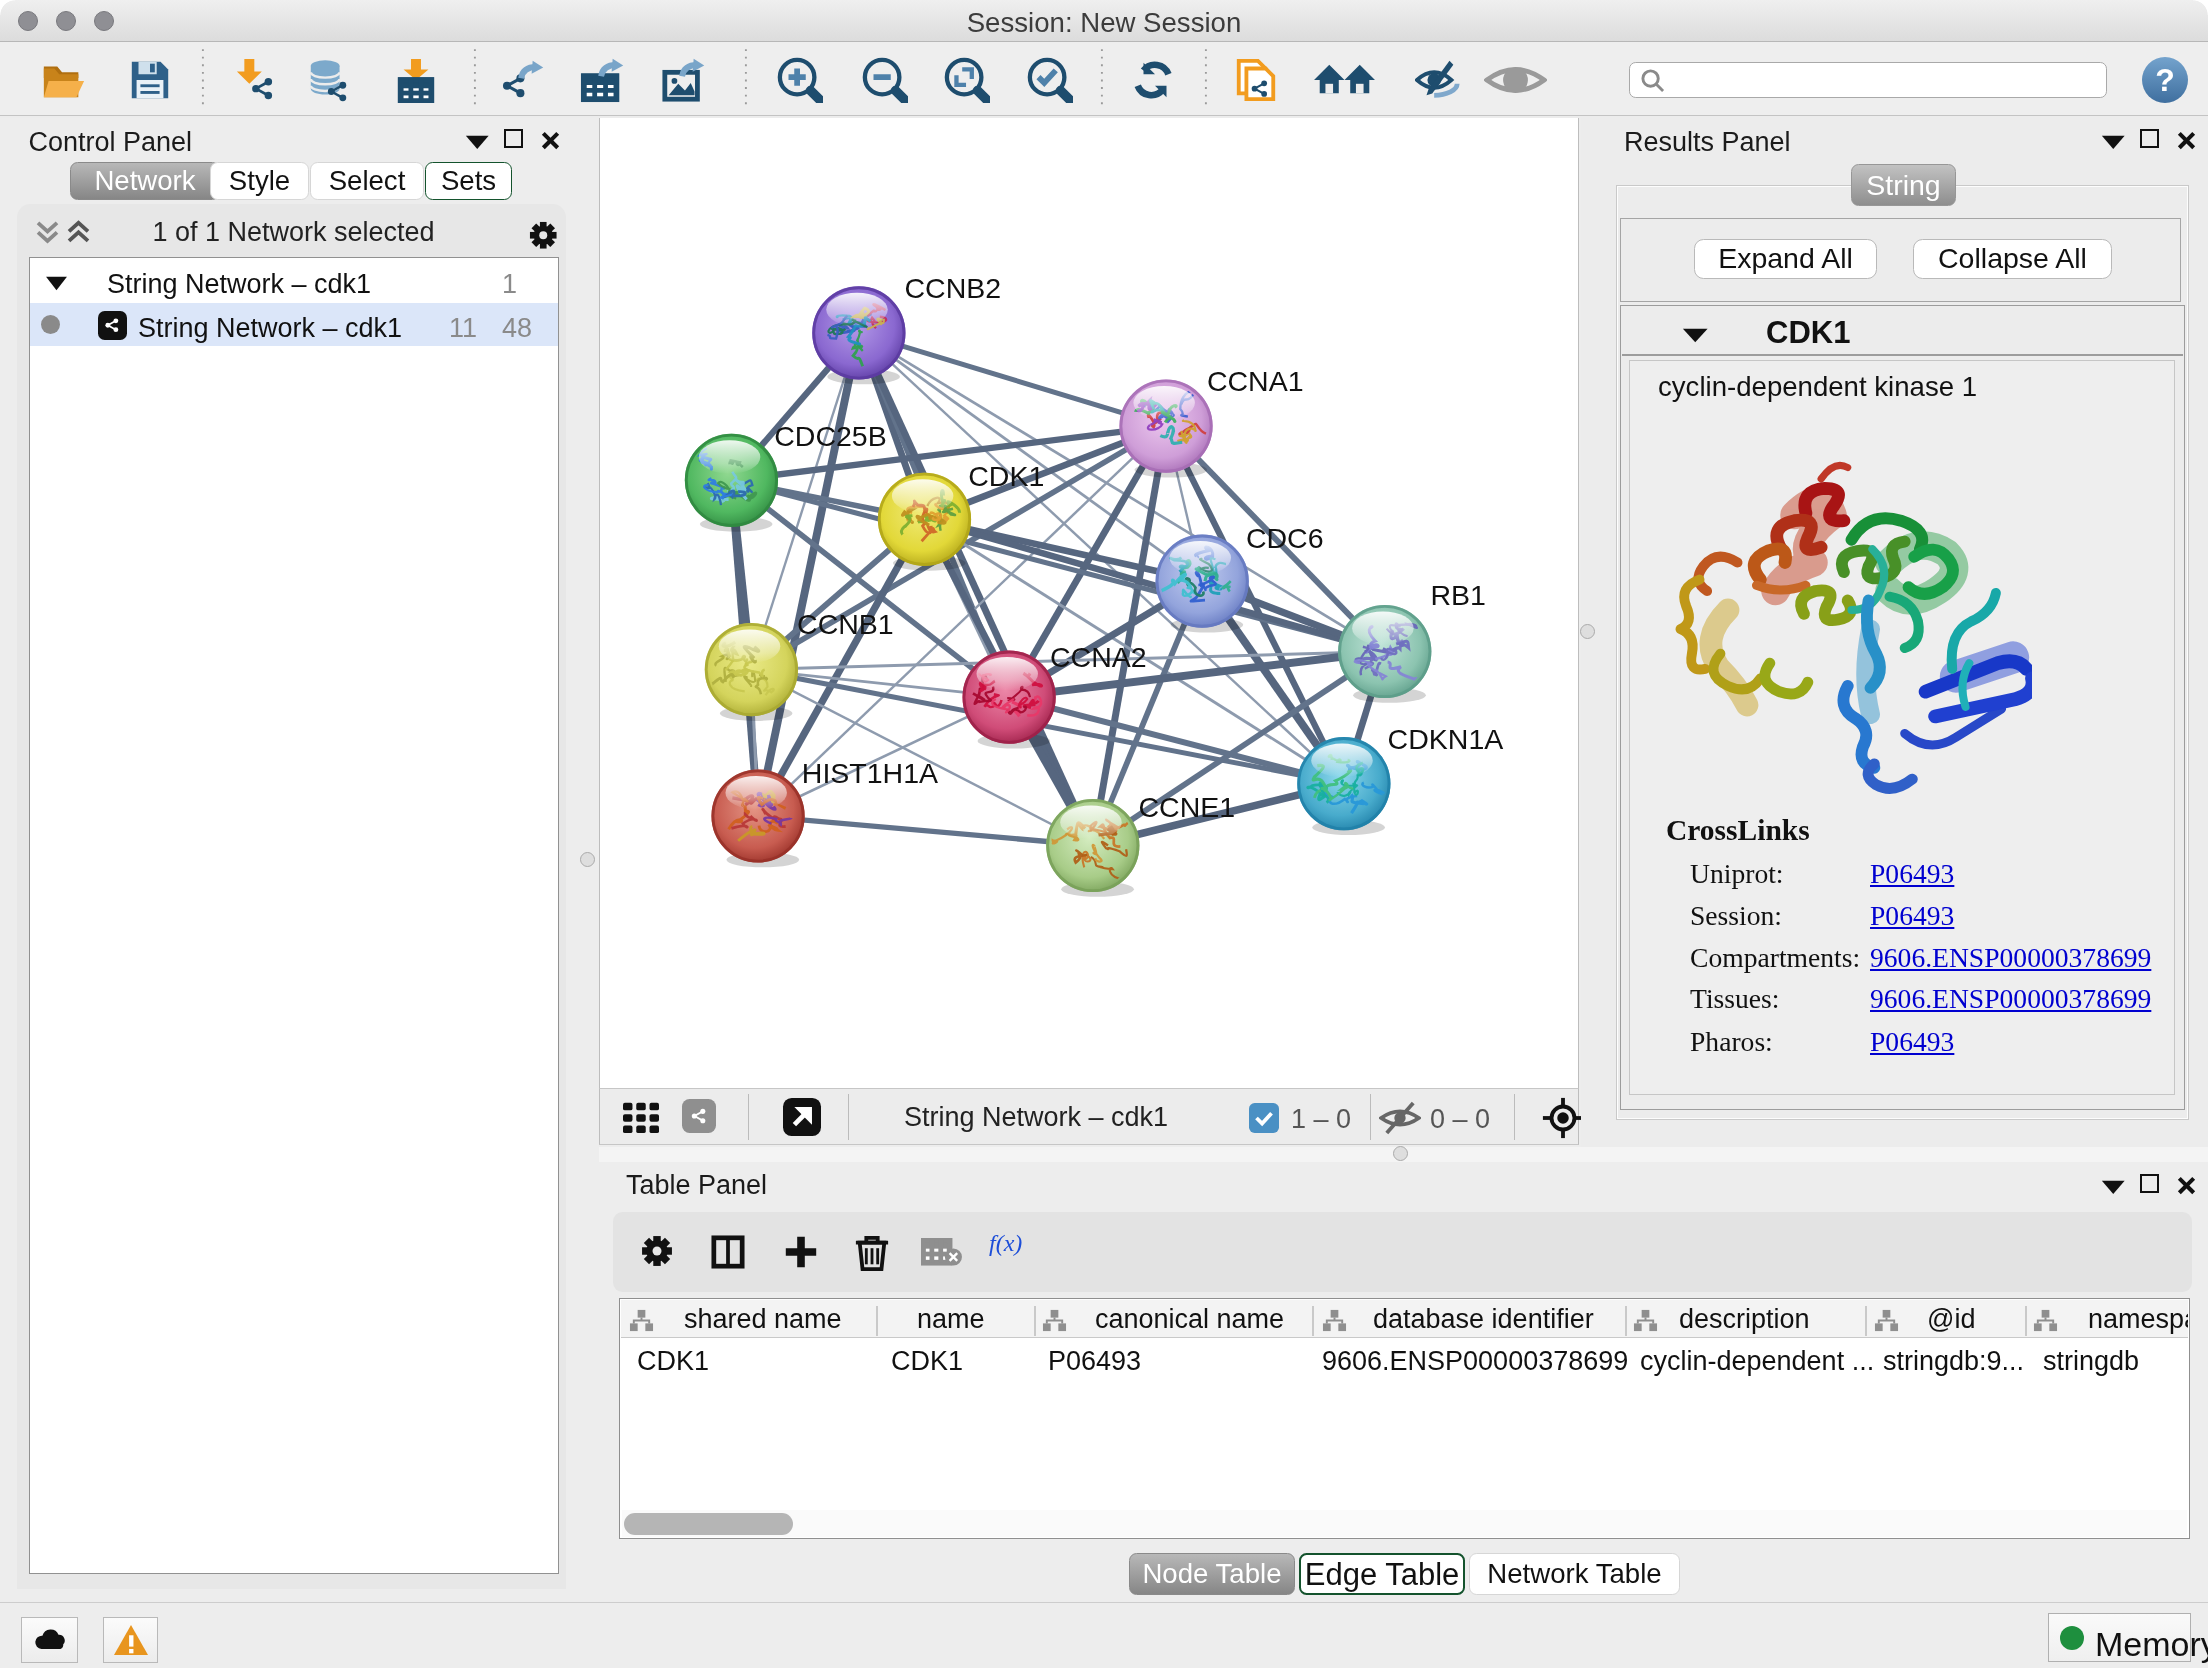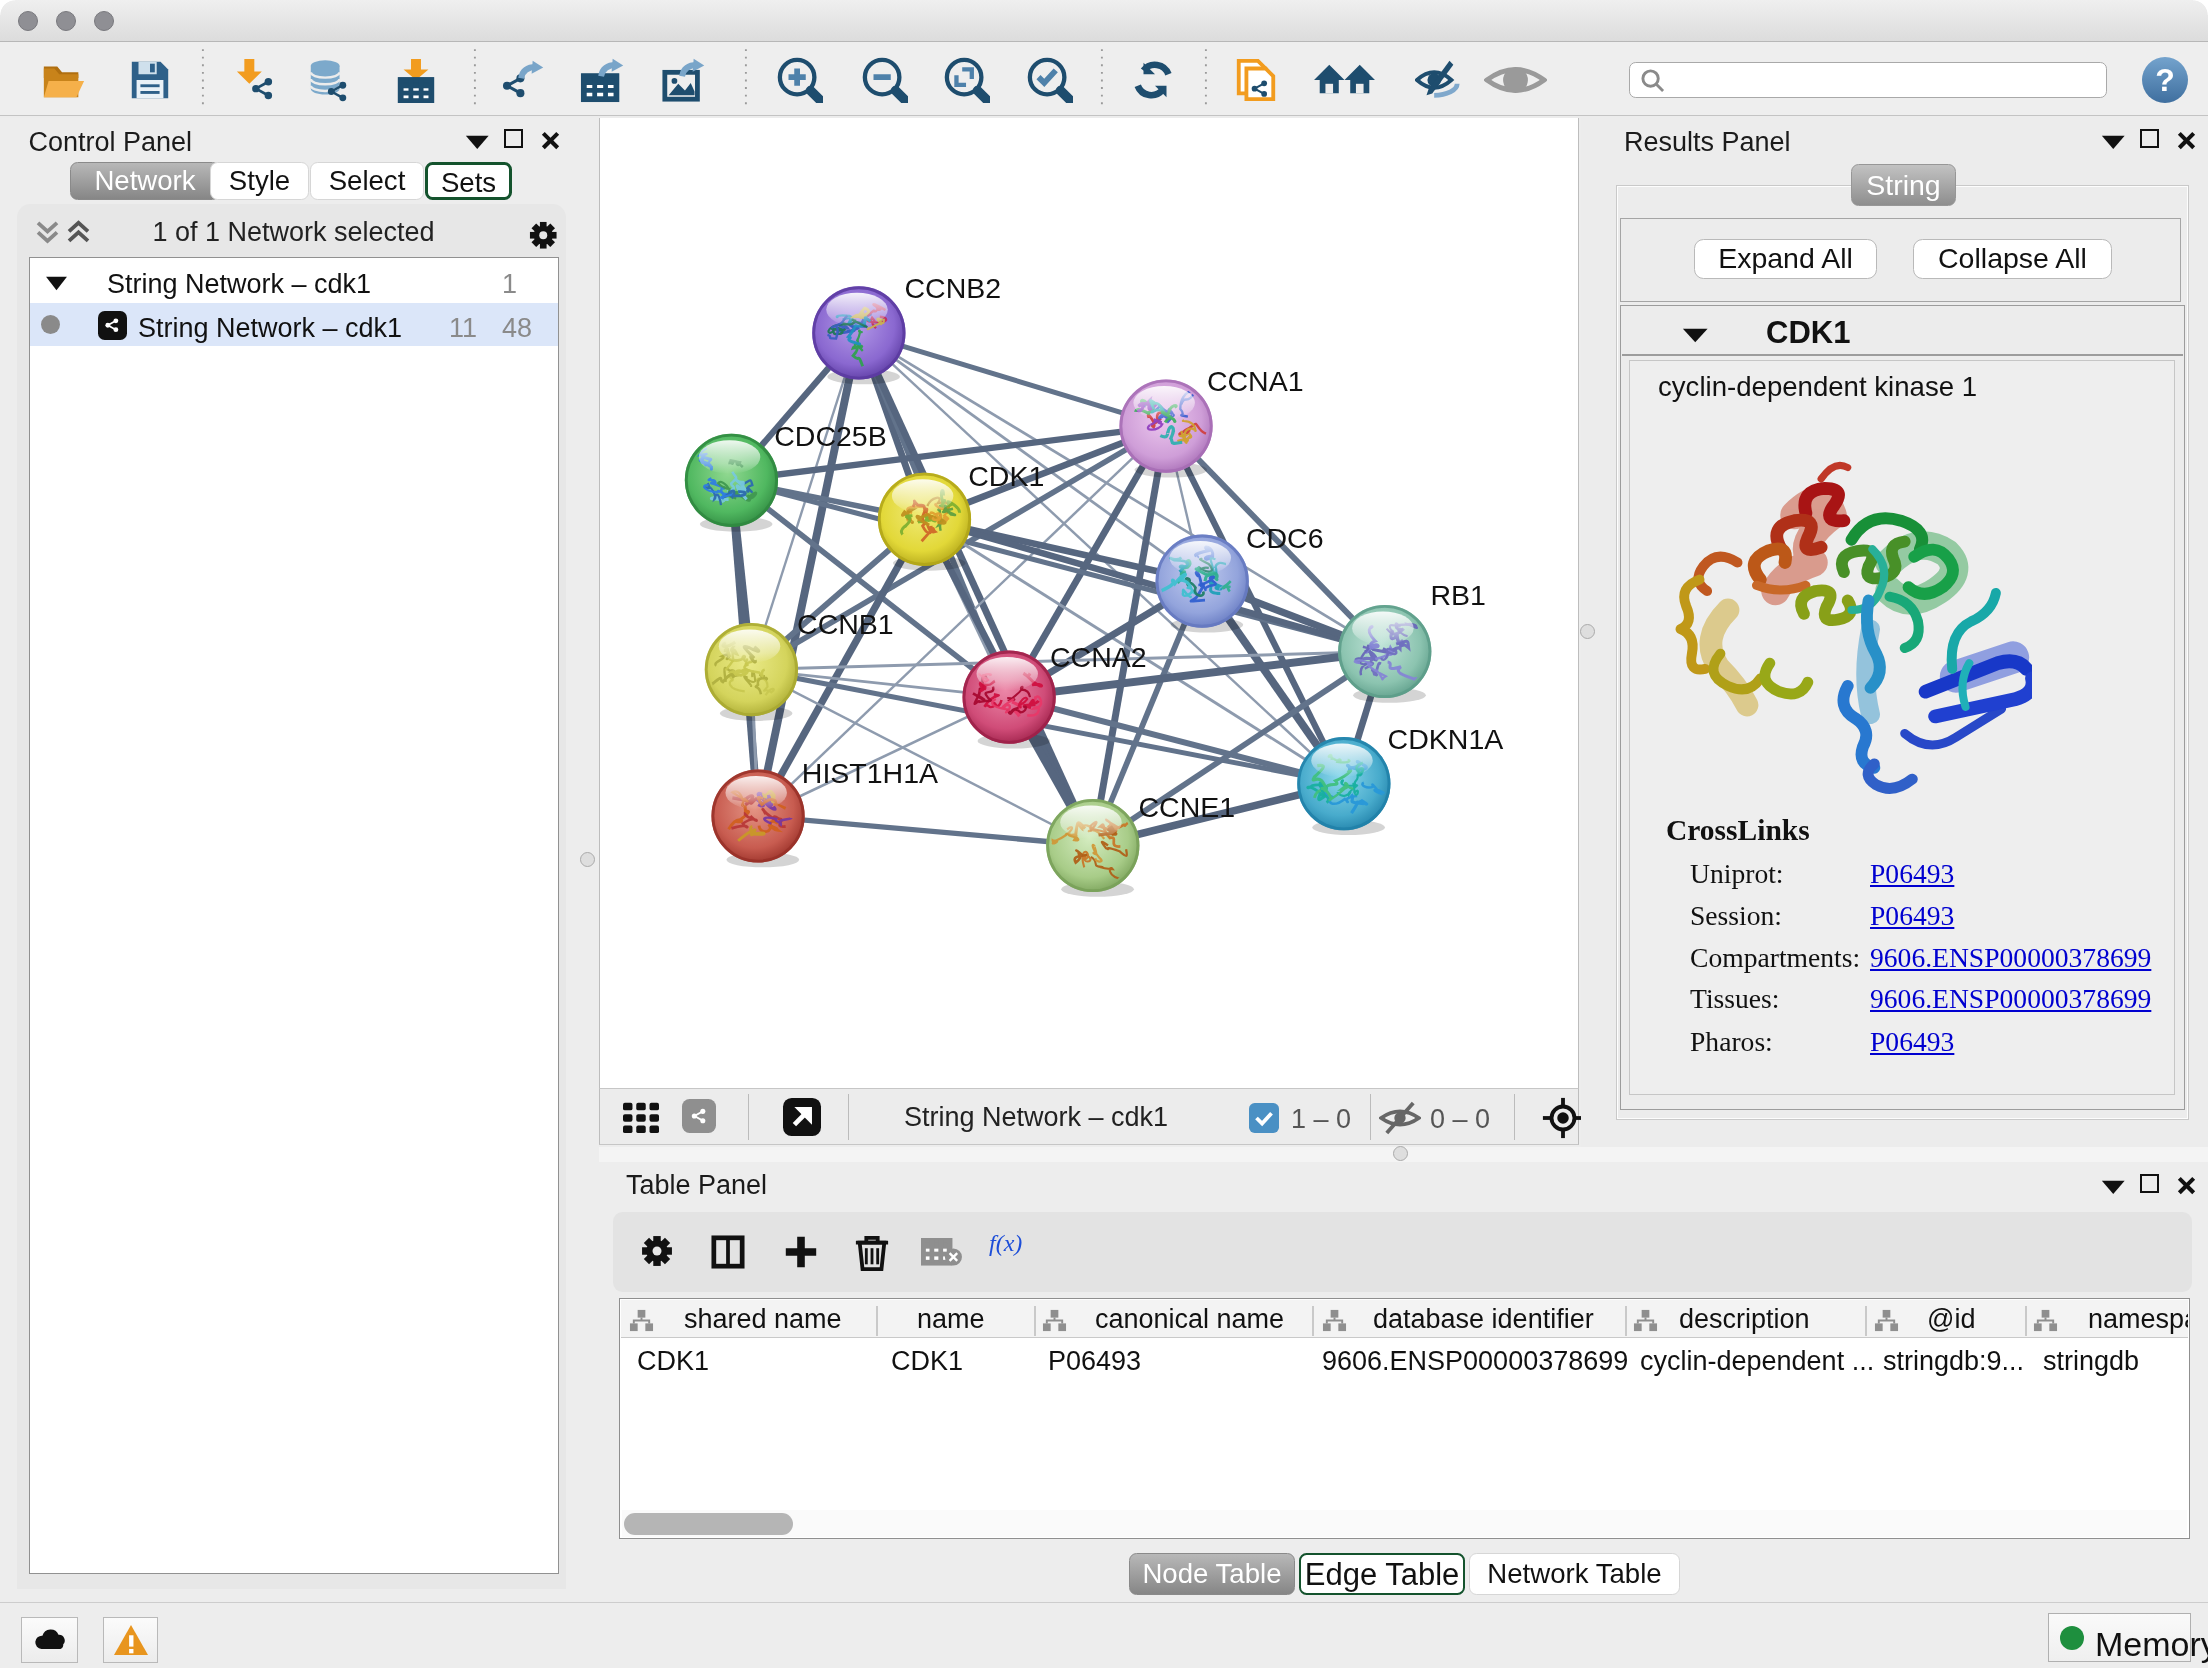--- a/index.html
+++ b/index.html
@@ -7,20 +7,21 @@
 .abs{position:absolute}
 .ser{font-family:"Liberation Serif",serif}
 </style></head>
 <body>
 
 <div class="abs" style="left:0;top:0;width:2208px;height:42px;
  background:linear-gradient(#efefef,#dcdcdc);border-bottom:1.9px solid #b7b7b7;">
  <div class="abs" style="left:18px;top:10.5px;width:20px;height:20px;border-radius:50%;background:#8f8f94;border:1px solid #79797e"></div>
  <div class="abs" style="left:56px;top:10.5px;width:20px;height:20px;border-radius:50%;background:#8f8f94;border:1px solid #79797e"></div>
  <div class="abs" style="left:94px;top:10.5px;width:20px;height:20px;border-radius:50%;background:#8f8f94;border:1px solid #79797e"></div>
+ <div class="abs" style="left:0;top:6.7px;width:2208px;text-align:center;font-size:27.6px;color:#3c3c3c">Session: New Session</div>
 </div>
 <div class="abs" style="left:0;top:0;width:15px;height:15px;background:radial-gradient(circle at 15px 15px, rgba(0,0,0,0) 14.3px, #ffffff 15px)"></div>
 <div class="abs" style="left:2193px;top:0;width:15px;height:15px;background:radial-gradient(circle at 0 15px, rgba(0,0,0,0) 14.3px, #ffffff 15px)"></div>
 
 <div class="abs" style="left:0;top:42px;width:2208px;height:74px;background:#eeeeee;border-bottom:1.9px solid #c3c3c3"></div>
 <svg class="abs" style="left:40px;top:57px" width="46" height="46" viewBox="0 0 48 48" xmlns="http://www.w3.org/2000/svg">
     <path d="M4 10 h14 l5 6 h17 v6 h-36 z" fill="#b06f10"></path>
 <path d="M4 12 v30 h36 v-24 h-20 l-5 -6 z" fill="#c8831a"></path>
 <path d="M9 25 h37 l-8 17 h-34 z" fill="#f5b04a"></path>
   </svg>
@@ -207,21 +208,21 @@
 <svg class="abs" style="left:463px;top:131px" width="28.5" height="21" viewBox="0 0 30 22" xmlns="http://www.w3.org/2000/svg">
     <path d="M3 5 h24 l-12 14 z" fill="#111"></path>
   </svg>
 <div class="abs" style="left:504px;top:129px;width:19px;height:19px;border:2.9px solid #111"></div>
 <svg class="abs" style="left:539px;top:129px" width="23" height="23" viewBox="0 0 24 24" xmlns="http://www.w3.org/2000/svg">
     <path d="M3 6 L6 3 L12 9 L18 3 L21 6 L15 12 L21 18 L18 21 L12 15 L6 21 L3 18 L9 12 z" fill="#111"></path>
   </svg>
 <div class="abs" style="left:70px;top:162px;width:150px;height:38px;background:linear-gradient(#b8b8b8,#868686);color:#fff;border:1px solid #8a8a8a;border-radius:7.6px;font-size:27.6px;text-align:center;line-height:36px">Network</div>
 <div class="abs" style="left:210px;top:162px;width:99px;height:38px;background:#fff;color:#111;border:1px solid #d6d6d6;border-radius:7.6px;font-size:27.6px;text-align:center;line-height:36px">Style</div>
 <div class="abs" style="left:310px;top:162px;width:114px;height:38px;background:#fff;color:#111;border:1px solid #d6d6d6;border-radius:7.6px;font-size:27.6px;text-align:center;line-height:36px">Select</div>
-<div class="abs" style="left:425px;top:162px;width:87px;height:38px;background:#fff;color:#111;border:3px solid #14532d;border-radius:7.6px;font-size:27.6px;text-align:center;line-height:36px">Sets</div>
+<div class="abs" style="left:425px;top:162px;width:87px;height:38px;background:#fff;color:#111;border:1px solid #14532d;border-radius:7.6px;font-size:27.6px;text-align:center;line-height:36px">Sets</div>
 <div class="abs" style="left:17px;top:204px;width:549px;height:1385px;background:#e7e7e7;border-radius:13.3px 13.3px 0 0"></div>
 <div class="abs" style="left:28.5px;top:217px;width:530px;font-size:27px;color:#222;text-align:center">1 of 1 Network selected</div>
 <svg class="abs" style="left:34px;top:219px" width="27" height="28.5" viewBox="0 0 28 30" xmlns="http://www.w3.org/2000/svg">
     <g fill="none" stroke="#8a8a8a" stroke-width="4">
       <path d="M4 4 l10 9 10-9"></path>
       <path d="M4 14 l10 9 10-9"></path>
     </g>
   </svg>
 <svg class="abs" style="left:65px;top:219px" width="27" height="28.5" viewBox="0 0 28 30" xmlns="http://www.w3.org/2000/svg">
     <g fill="none" stroke="#555" stroke-width="4">

